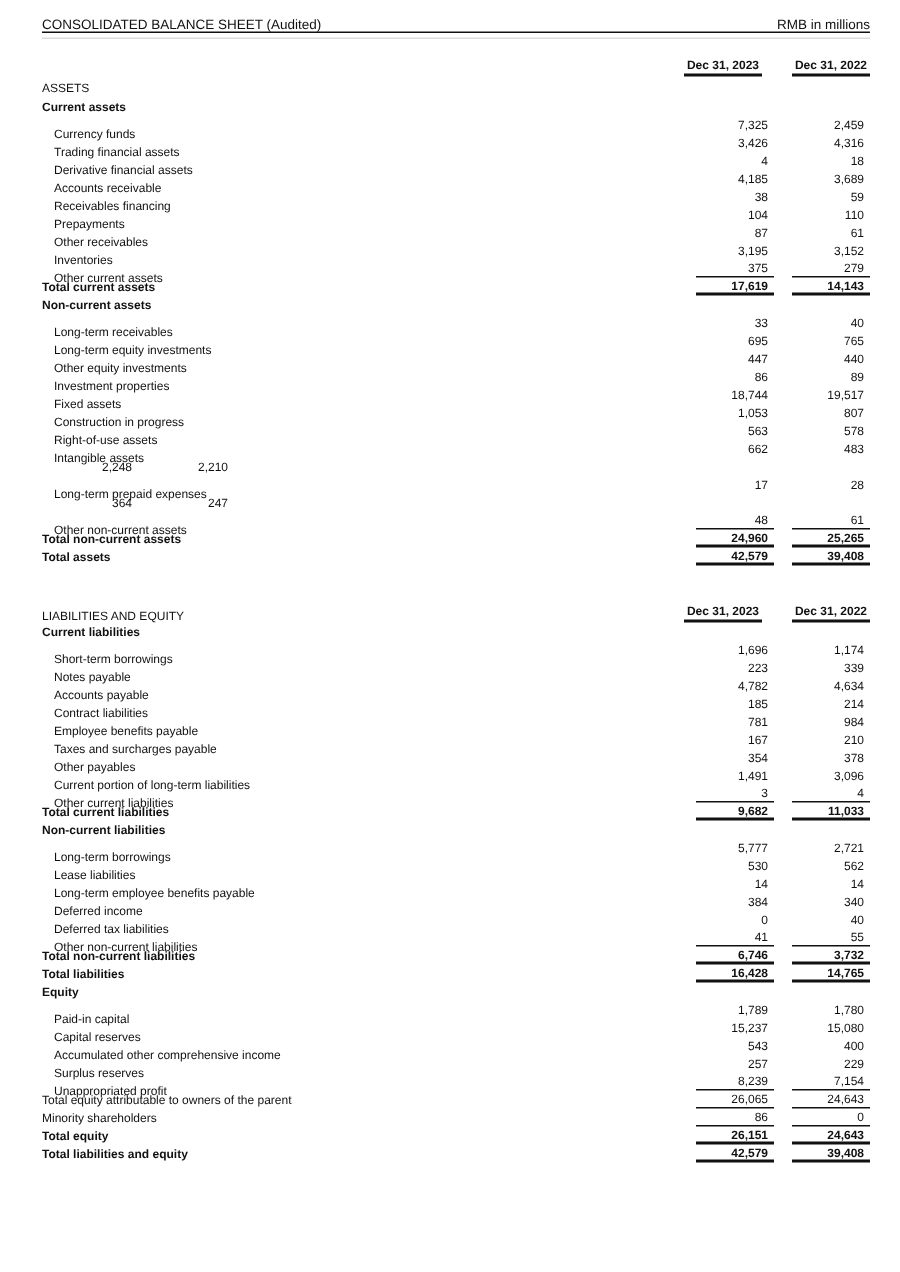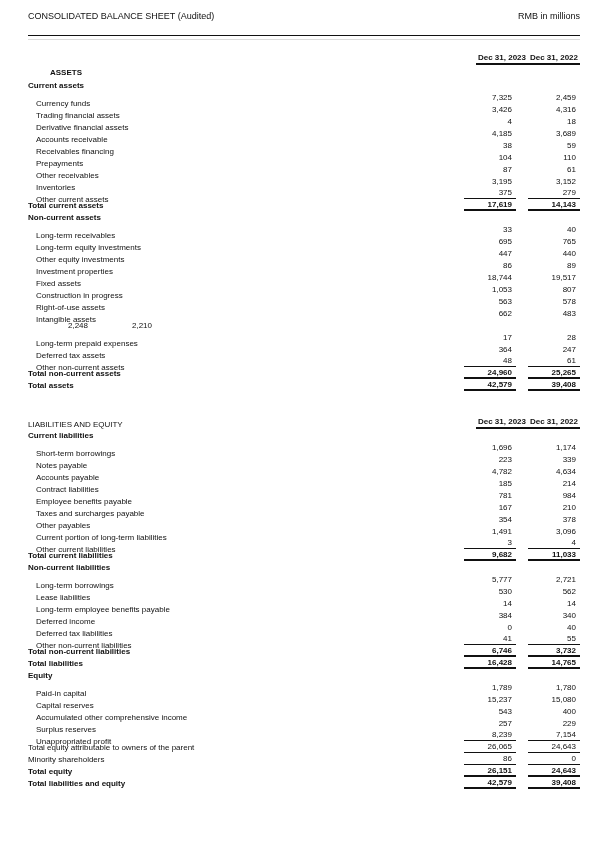--- a/index.html
+++ b/index.html
@@ -1,31 +1,31 @@
 <!DOCTYPE html>
 <html><head>
 <meta charset="utf-8">
 <style>
   * { margin:0; padding:0; box-sizing:border-box; }
   html,body { width:600px; height:848px; background:#ffffff; overflow:hidden; }
   body { font-family:"Liberation Sans", sans-serif; color:#111; }
   .page { width:600px; height:848px; padding:11px 20px 0 28px; }
 
   .doc-header { display:flex; justify-content:space-between; align-items:flex-end;
-                font-size:9px; padding-bottom:14px; border-bottom:1.5px solid #111; }
+                font-size:9px; padding-bottom:0; border-bottom:1.5px solid #111; }
   .ghost-line { height:1px; background:#dcdcdc; margin-top:3px; }
 
   .col-header-row { display:flex; align-items:flex-end; margin-top:12px; height:13px; }
   .col-header-row .lead { flex:1; font-weight:normal; font-size:8px; }
-  .colhead { width:52px; margin-left:0; font-size:8px; font-weight:bold;
+  .colhead { width:52px; margin-left:20px; font-size:8px; font-weight:bold;
              text-align:center; white-space:nowrap; border-bottom:2px solid #111;
              padding-bottom:1px; }
 
-  .section-heading { font-size:8px; font-weight:bold; height:13px;
-                     display:flex; align-items:center; margin-top:1px;margin-left:22px; }
+  .section-heading { font-size:8px; font-weight:normal; height:13px;
+                     display:flex; align-items:center; margin-top:1px; }
 
   .row { display:flex; align-items:center; height:12px; font-size:8px; }
   .row .lab { flex:1; white-space:nowrap; }
   .row.item .lab, .row.item-u .lab { padding-left:8px;margin-top:12px; }
   .row.section .lab { font-weight:bold; }
   .row.total .lab { font-weight:bold; }
 
   .val { width:52px; margin-left:12px; height:100%; display:flex;
          align-items:center; justify-content:flex-end; padding-right:4px; }
   .row.item-u .val, .row.flat-u .val { border-bottom:1px solid #111; }
@@ -152,21 +152,20 @@
       <div class="row item">
         <span class="val">2,248</span>
         <span class="val">2,210</span>
       </div>
       <div class="row item">
         <span class="lab">Long-term prepaid expenses</span>
         <span class="val">17</span>
         <span class="val">28</span>
       </div>
       <div class="row item">
-        <span class="lab">Deferred tax assets</span>
         <span class="val">364</span>
         <span class="val">247</span>
       </div>
       <div class="row item-u">
         <span class="lab">Other non-current assets</span>
         <span class="val">48</span>
         <span class="val">61</span>
       </div>
       <div class="row total">
         <span class="lab">Total non-current assets</span>

